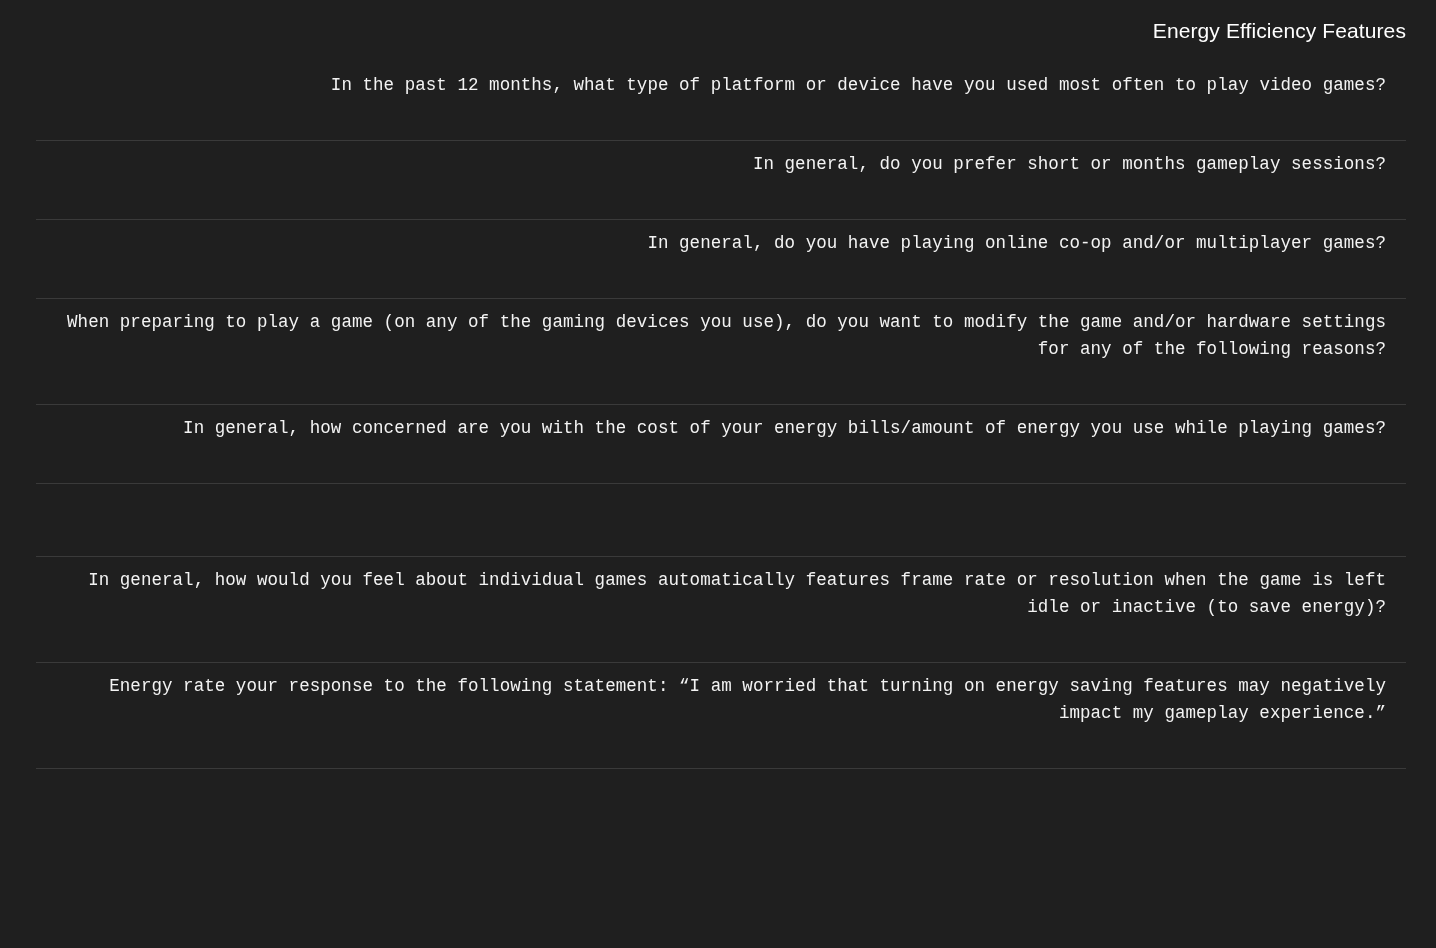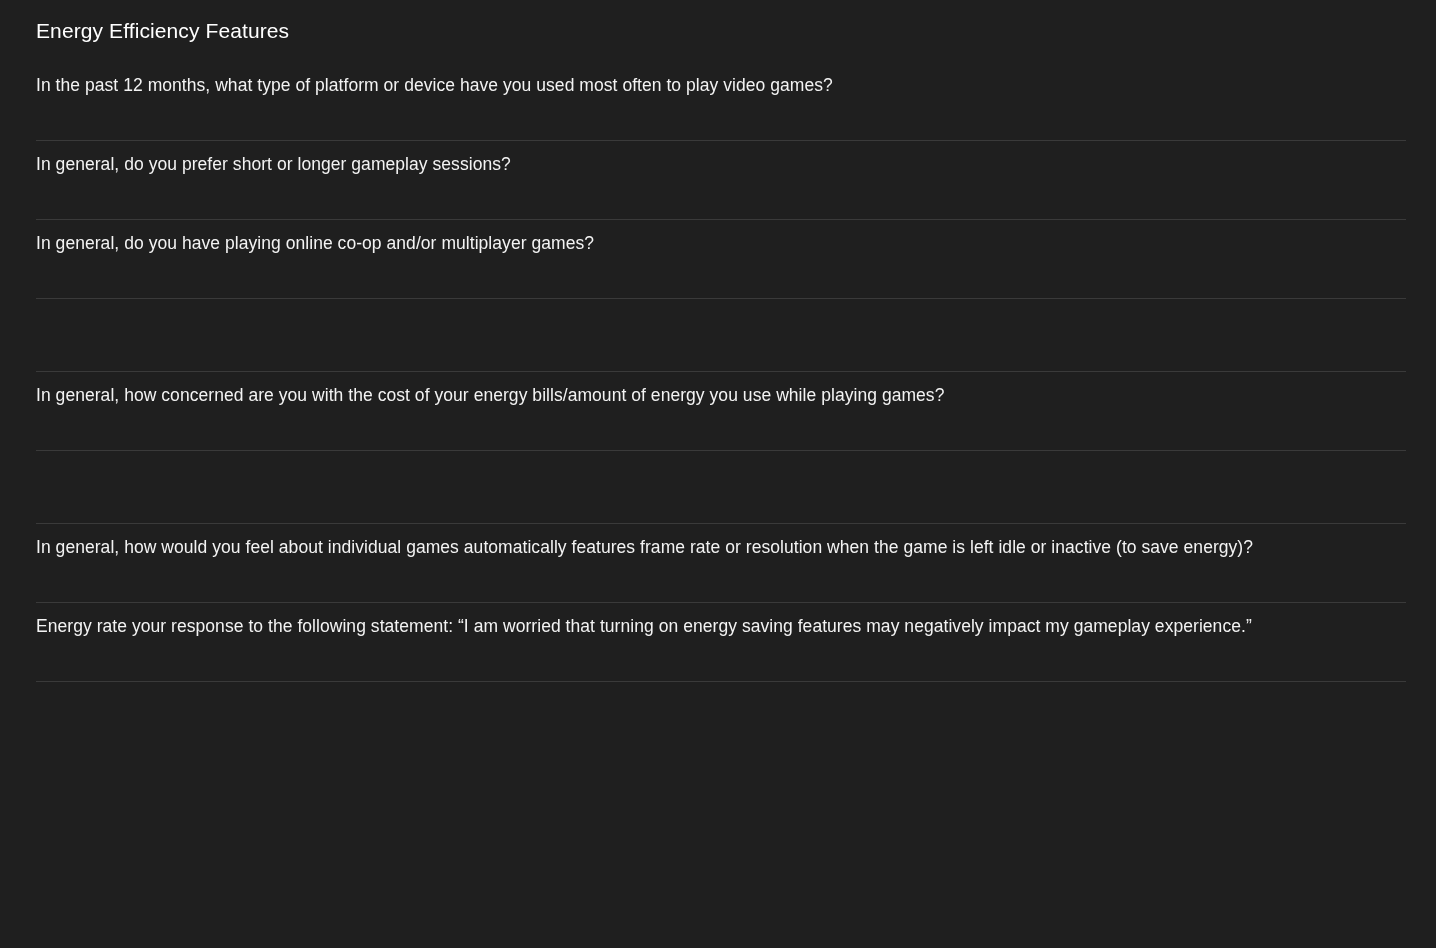--- a/index.html
+++ b/index.html
@@ -15,33 +15,35 @@
     color: #ffffff;
     -webkit-font-smoothing: antialiased;
   }
   .page {
     width: 1436px;
     height: 948px;
     box-sizing: border-box;
     padding: 0 30px 0 36px;
     background: #1f1f1f;
     position: relative;
+    text-align: right;
   }
   .section-title {
     font-size: 21px;
     font-weight: 400;
     color: #ffffff;
     letter-spacing: 0.1px;
     margin: 0;
     padding-top: 17px;
     padding-bottom: 0;
     line-height: 28px;
   }
   .question-list {
     margin-top: 17px;
+    font-family: Liberation Mono, monospace;
   }
   .question-item {
     position: relative;
     min-height: 72px;
     box-sizing: border-box;
     padding: 0 0 0 0;
   }
   .question-item .q-text {
     font-size: 17.5px;
     font-weight: 400;
@@ -77,35 +79,38 @@
     <div class="question-item">
       <div class="q-block">
         <span class="q-text">In the past 12 months, what type of platform or device have you used most often to play video games?</span>
       </div>
       <div class="q-gap-one"></div>
     </div>
     <div class="divider"></div>
 
     <div class="question-item">
       <div class="q-block">
-        <span class="q-text">In general, do you prefer short or longer gameplay sessions?</span>
+        <span class="q-text">In general, do you prefer short or months gameplay sessions?</span>
       </div>
       <div class="q-gap-one"></div>
     </div>
     <div class="divider"></div>
 
     <div class="question-item">
       <div class="q-block">
         <span class="q-text">In general, do you have playing online co-op and/or multiplayer games?</span>
       </div>
       <div class="q-gap-one"></div>
     </div>
     <div class="divider"></div>
 
     <div class="question-item">
+      <div class="q-block">
+        <span class="q-text">When preparing to play a game (on any of the gaming devices you use), do you want to modify the game and/or hardware settings for any of the following reasons?</span>
+      </div>
       <div class="q-gap-two"></div>
     </div>
     <div class="divider"></div>
 
     <div class="question-item">
       <div class="q-block">
         <span class="q-text">In general, how concerned are you with the cost of your energy bills/amount of energy you use while playing games?</span>
       </div>
       <div class="q-gap-one"></div>
     </div>

